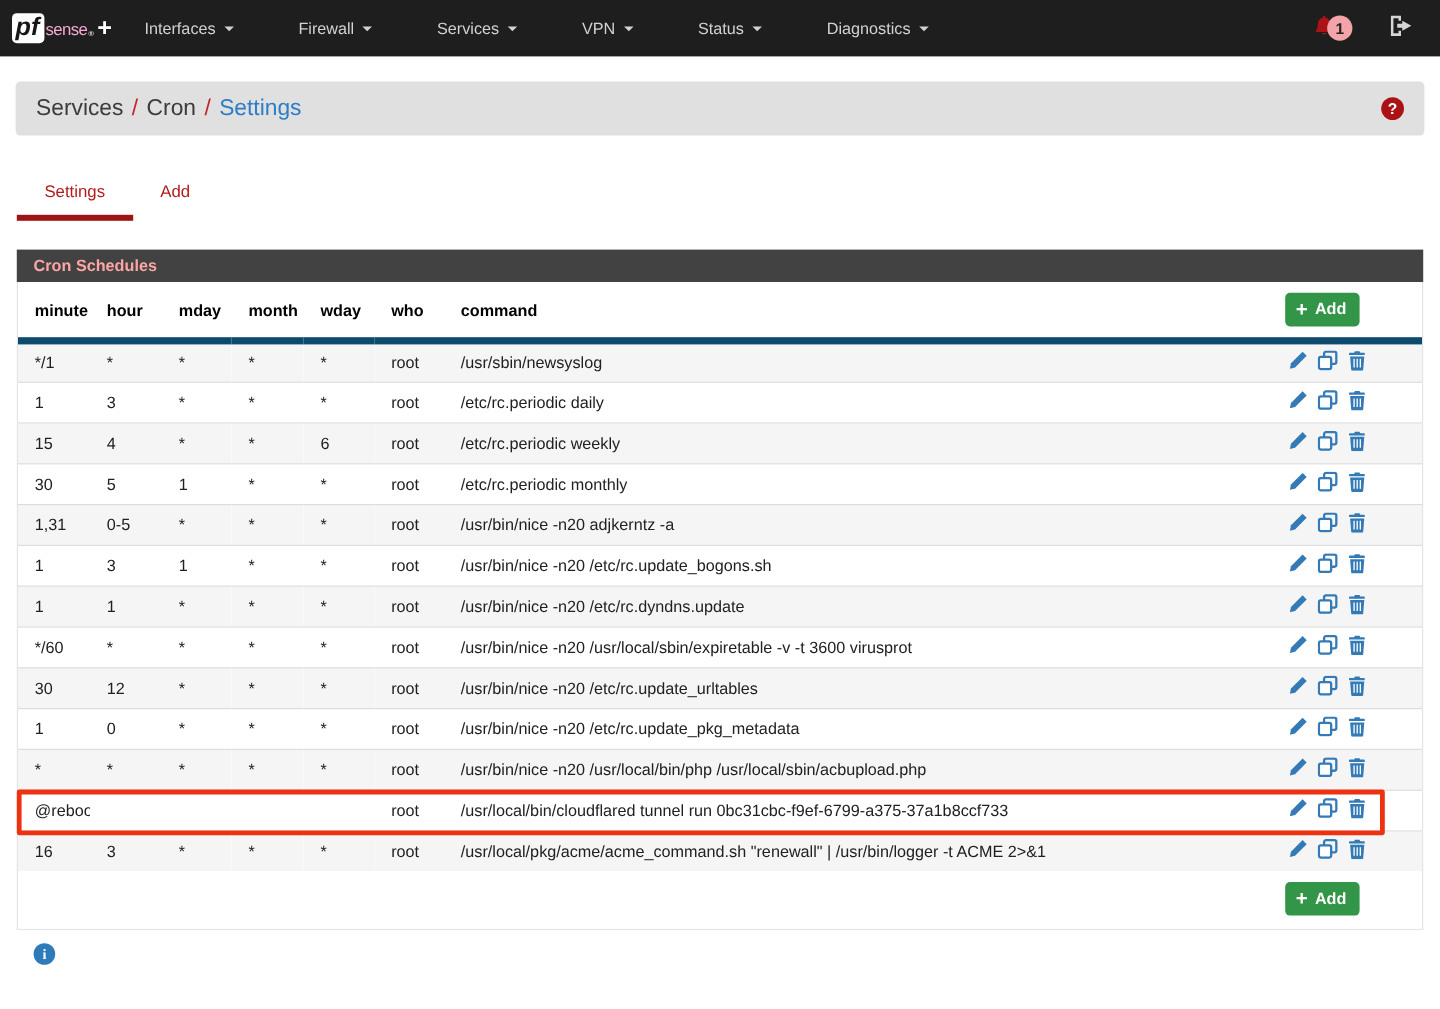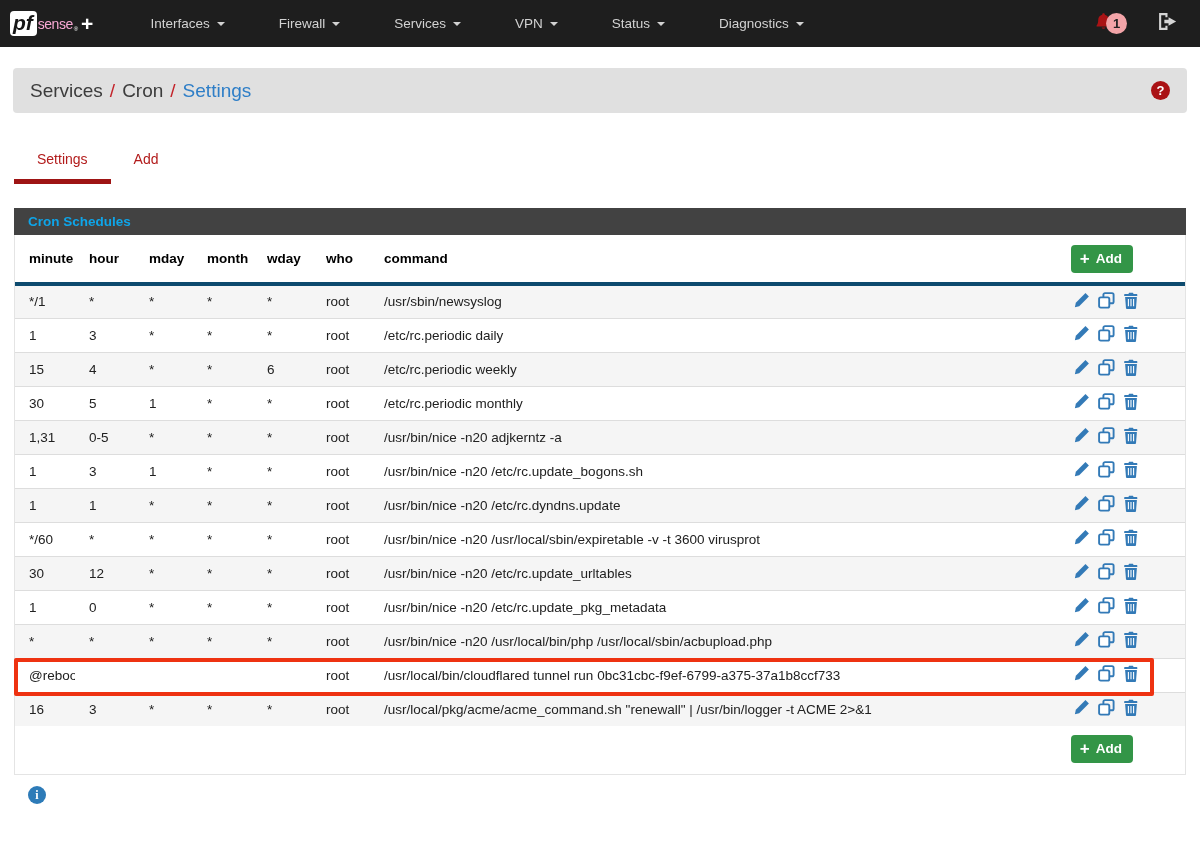--- a/index.html
+++ b/index.html
@@ -1,21 +1,21 @@
 <!DOCTYPE html>
 <html><head>
 <meta charset="utf-8">
 <style>
   * { box-sizing: border-box; margin: 0; padding: 0; }
   html,body { width:1200px; height:841px; background:#fff; overflow:hidden;
     font-family:"Liberation Sans", sans-serif; }
 
   
   .navbar { height:47px; background:#1e1e1e; display:flex; align-items:center; padding:0 0 0 10px; }
-  .brand { display:flex; align-items:center; cursor:pointer; margin-right:30px; }
+  .brand { display:flex; align-items:center; cursor:pointer; }
   .brand-box { background:#fff; color:#161616; font-style:italic; font-weight:900; font-size:21px;
     padding:1px 4px 3px 3px; border-radius:4px; line-height:1; }
   .brand-name { color:#f9a8d4; font-weight:400; font-size:14px; letter-spacing:-0.5px; margin-left:1px; }
   .brand-reg { color:#fff; font-size:6px; align-self:flex-end; margin:0 1px 4px 1px; }
   .brand-plus { color:#fff; font-weight:900; font-size:21px; margin-left:2px; }
   .nav-menu { display:flex; height:47px; }
   .nav-item { color:#d2d2d2; font-size:13.5px; padding:0 27px; line-height:47px; cursor:pointer;
     display:flex; align-items:center; }
   .caret { width:0; height:0; border-left:4px solid transparent; border-right:4px solid transparent;
     border-top:4px solid #d2d2d2; display:inline-block; margin-left:7px; }
@@ -36,27 +36,27 @@
     color:#fff; font-size:13px; font-weight:bold; display:flex; align-items:center;
     justify-content:center; cursor:pointer; }
 
   
   .tabs { display:flex; margin:25px 14px 0; }
   .tab { color:#b21b1b; font-size:14px; padding:13px 23px 12px; cursor:pointer; border-bottom:5px solid transparent; }
   .tab.active { border-bottom-color:#9e1414; }
 
   
   .panel { margin:24px 14px 0; border:1px solid #e4e4e4; border-top:none; }
-  .panel-heading { background:#424242; color:#0ea5e9; font-weight:bold; font-size:13.5px;
+  .panel-heading { background:#424242; color:#fca5a5; font-weight:bold; font-size:13.5px;
     height:27px; line-height:27px; padding-left:14px; margin:0 -1px; }
   table { width:100%; border-collapse:collapse; table-layout:fixed; background:#fff; }
   col.c-minute{width:60px} col.c-hour{width:60px} col.c-mday{width:58px} col.c-month{width:60px}
   col.c-wday{width:59px} col.c-who{width:58px} col.c-cmd{width:auto} col.c-act{width:150px}
   thead th { text-align:left; font-size:13.5px; font-weight:bold; color:#000;
-    height:49px; padding:0 0 0 14px; border-bottom:4px solid #0c4a6e; vertical-align:middle; }
+    height:49px; padding:0 0 0 14px; border-bottom:6px solid #0c4a6e; vertical-align:middle; }
   thead th.actions { text-align:right; padding-right:52px; }
   tbody td { font-size:13.5px; color:#212121; height:34px; padding:0 0 0 14px; vertical-align:middle;
     border-top:1px solid #ddd; white-space:nowrap; overflow:hidden; }
   tbody tr:first-child td { border-top:none; }
   tbody tr:nth-child(odd) { background:#f5f5f5; }
   td.actions { text-align:right; padding-right:46px; }
   .action-icon { display:inline-block; vertical-align:middle; margin-left:4px; cursor:pointer; }
 
   .btn-add { display:inline-flex; align-items:center; gap:6px; background:#339547; color:#fff;
     border:none; border-radius:4px; font-weight:bold; font-size:13.5px; padding:6px 11px 7px 9px;

